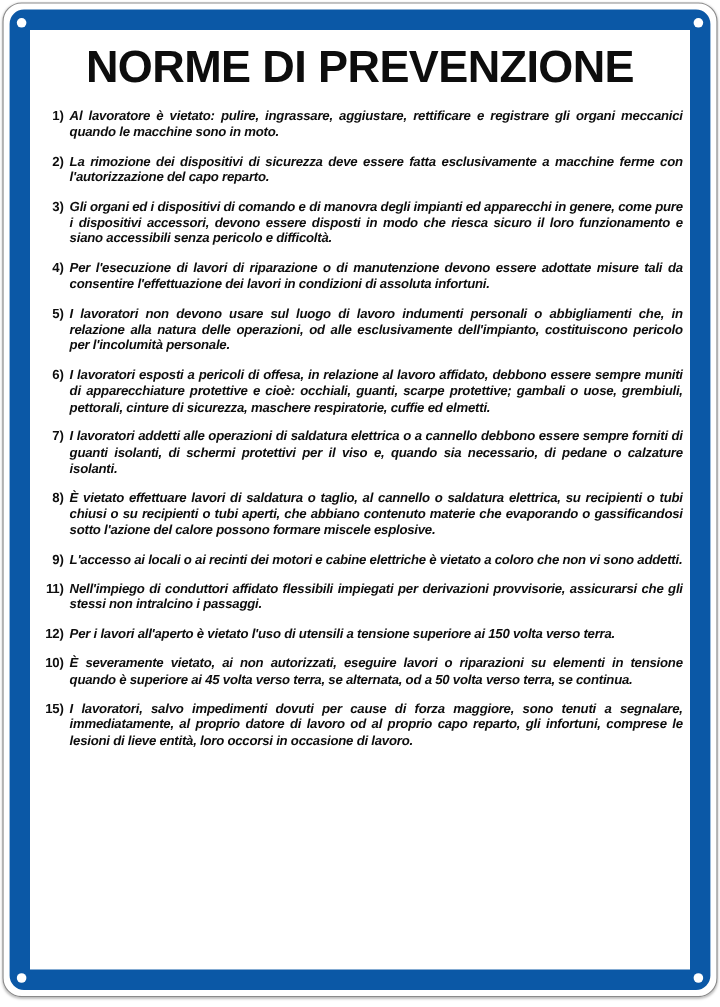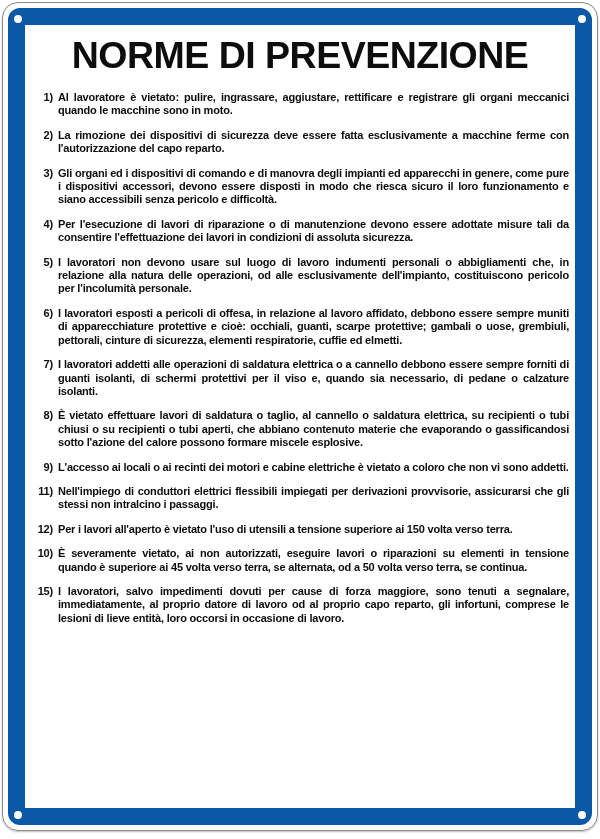--- a/index.html
+++ b/index.html
@@ -89,20 +89,21 @@
   }
   ol.rules .num{
     flex:0 0 25px;
     text-align:right;
     white-space:nowrap;
   }
   ol.rules .txt{
     flex:1;
     margin-left:5px;
     text-align:justify;
+    font-style:italic;
   }
 </style>
 </head>
 <body>
 
 <div class="stage">
   <div class="sign">
     <div class="plate-outline"></div>
     <div class="frame"></div>
 
@@ -124,45 +125,45 @@
         <li>
           <span class="num">2)</span>
           <span class="txt">La rimozione dei dispositivi di sicurezza deve essere fatta esclusivamente a macchine ferme con l'autorizzazione del capo reparto.</span>
         </li>
         <li>
           <span class="num">3)</span>
           <span class="txt">Gli organi ed i dispositivi di comando e di manovra degli impianti ed apparecchi in genere, come pure i dispositivi accessori, devono essere disposti in modo che riesca sicuro il loro funzionamento e siano accessibili senza pericolo e difficoltà.</span>
         </li>
         <li>
           <span class="num">4)</span>
-          <span class="txt">Per l'esecuzione di lavori di riparazione o di manutenzione devono essere adottate misure tali da consentire l'effettuazione dei lavori in condizioni di assoluta sicurezza.</span>
+          <span class="txt">Per l'esecuzione di lavori di riparazione o di manutenzione devono essere adottate misure tali da consentire l'effettuazione dei lavori in condizioni di assoluta infortuni.</span>
         </li>
         <li>
           <span class="num">5)</span>
           <span class="txt">I lavoratori non devono usare sul luogo di lavoro indumenti personali o abbigliamenti che, in relazione alla natura delle operazioni, od alle esclusivamente dell'impianto, costituiscono pericolo per l'incolumità personale.</span>
         </li>
         <li>
           <span class="num">6)</span>
-          <span class="txt">I lavoratori esposti a pericoli di offesa, in relazione al lavoro affidato, debbono essere sempre muniti di apparecchiature protettive e cioè: occhiali, guanti, scarpe protettive; gambali o uose, grembiuli, pettorali, cinture di sicurezza, elementi respiratorie, cuffie ed elmetti.</span>
+          <span class="txt">I lavoratori esposti a pericoli di offesa, in relazione al lavoro affidato, debbono essere sempre muniti di apparecchiature protettive e cioè: occhiali, guanti, scarpe protettive; gambali o uose, grembiuli, pettorali, cinture di sicurezza, maschere respiratorie, cuffie ed elmetti.</span>
         </li>
         <li>
           <span class="num">7)</span>
           <span class="txt">I lavoratori addetti alle operazioni di saldatura elettrica o a cannello debbono essere sempre forniti di guanti isolanti, di schermi protettivi per il viso e, quando sia necessario, di pedane o calzature isolanti.</span>
         </li>
         <li>
           <span class="num">8)</span>
           <span class="txt">È vietato effettuare lavori di saldatura o taglio, al cannello o saldatura elettrica, su recipienti o tubi chiusi o su recipienti o tubi aperti, che abbiano contenuto materie che evaporando o gassificandosi sotto l'azione del calore possono formare miscele esplosive.</span>
         </li>
         <li>
           <span class="num">9)</span>
           <span class="txt">L'accesso ai locali o ai recinti dei motori e cabine elettriche è vietato a coloro che non vi sono addetti.</span>
         </li>
         <li>
           <span class="num">11)</span>
-          <span class="txt">Nell'impiego di conduttori elettrici flessibili impiegati per derivazioni provvisorie, assicurarsi che gli stessi non intralcino i passaggi.</span>
+          <span class="txt">Nell'impiego di conduttori affidato flessibili impiegati per derivazioni provvisorie, assicurarsi che gli stessi non intralcino i passaggi.</span>
         </li>
         <li>
           <span class="num">12)</span>
           <span class="txt">Per i lavori all'aperto è vietato l'uso di utensili a tensione superiore ai 150 volta verso terra.</span>
         </li>
         <li>
           <span class="num">10)</span>
           <span class="txt">È severamente vietato, ai non autorizzati, eseguire lavori o riparazioni su elementi in tensione quando è superiore ai 45 volta verso terra, se alternata, od a 50 volta verso terra, se continua.</span>
         </li>
         <li>

